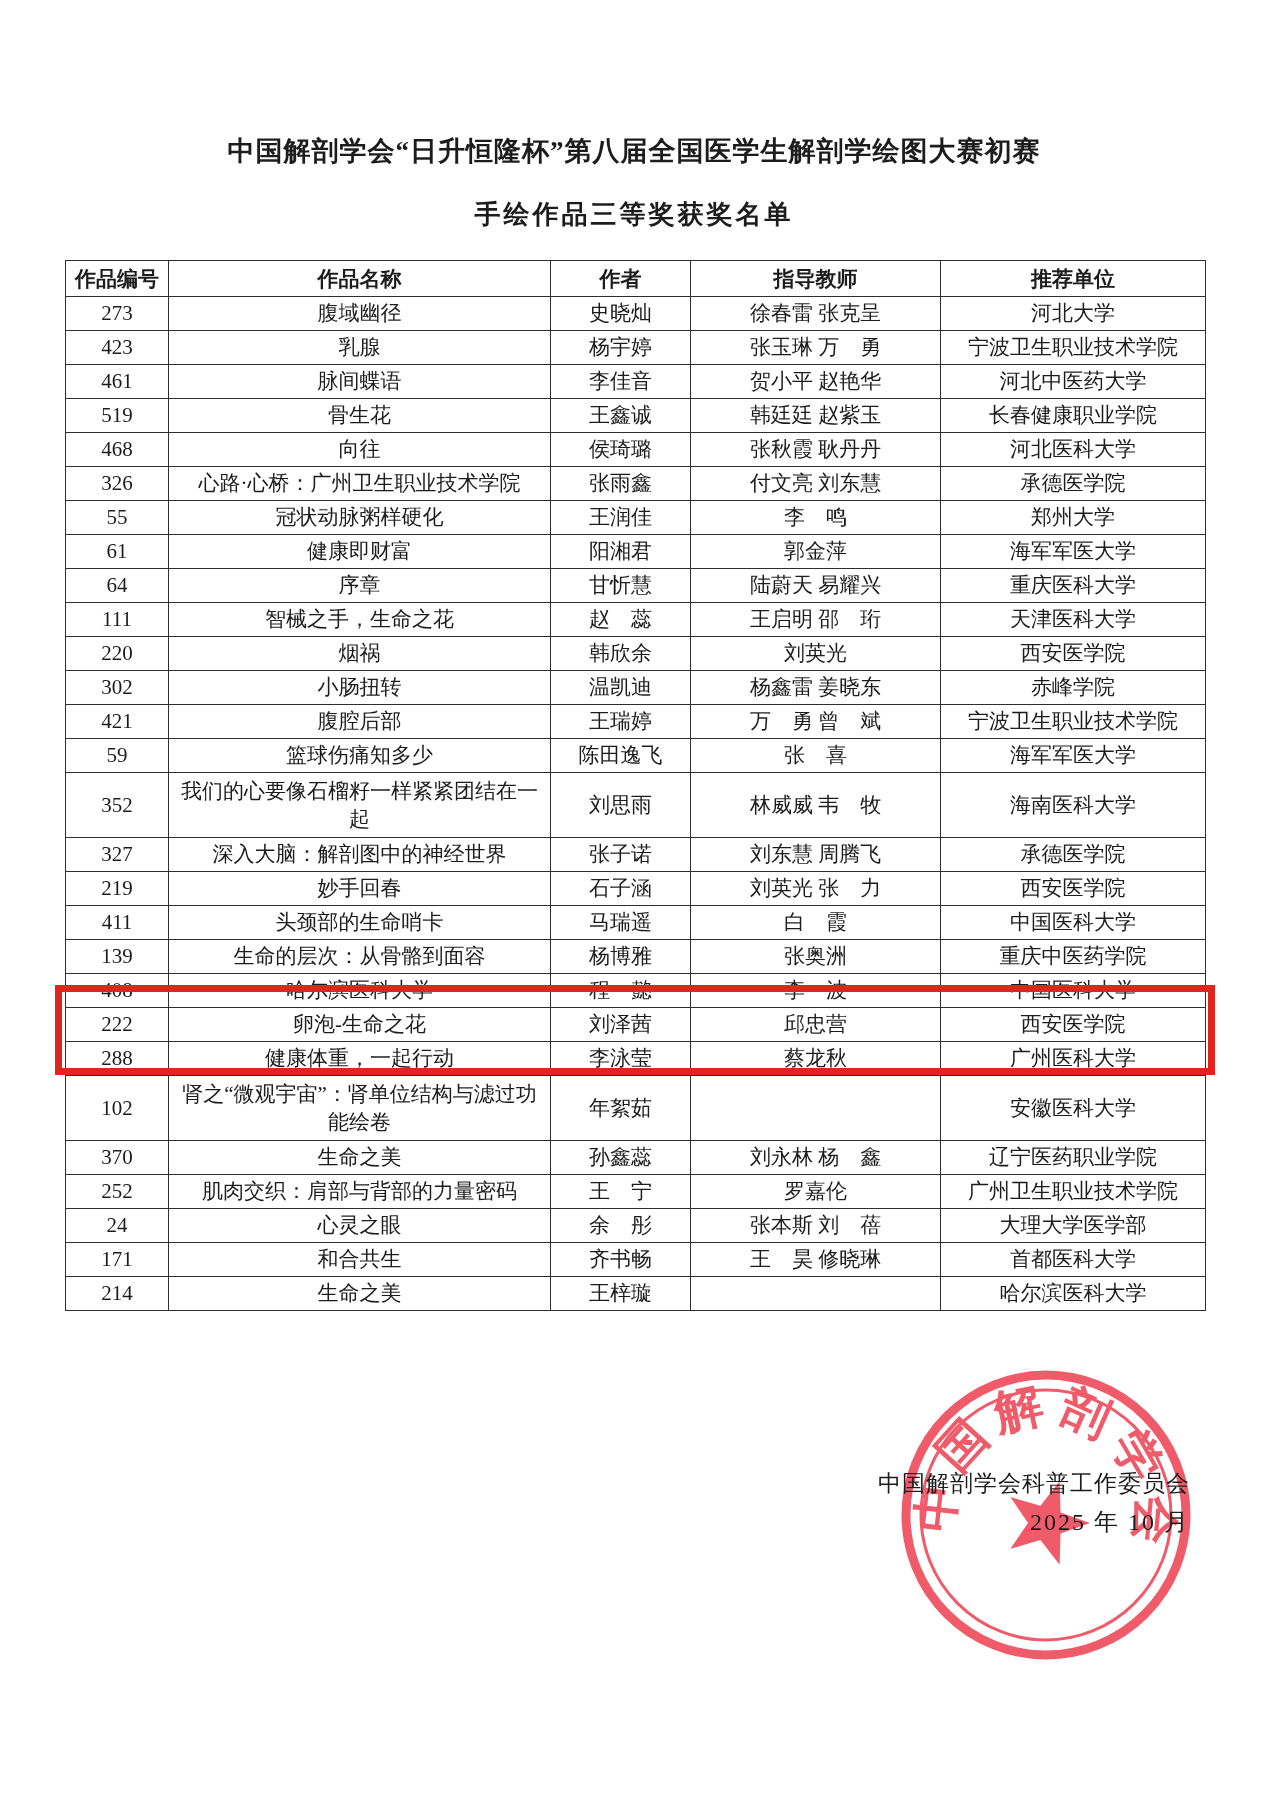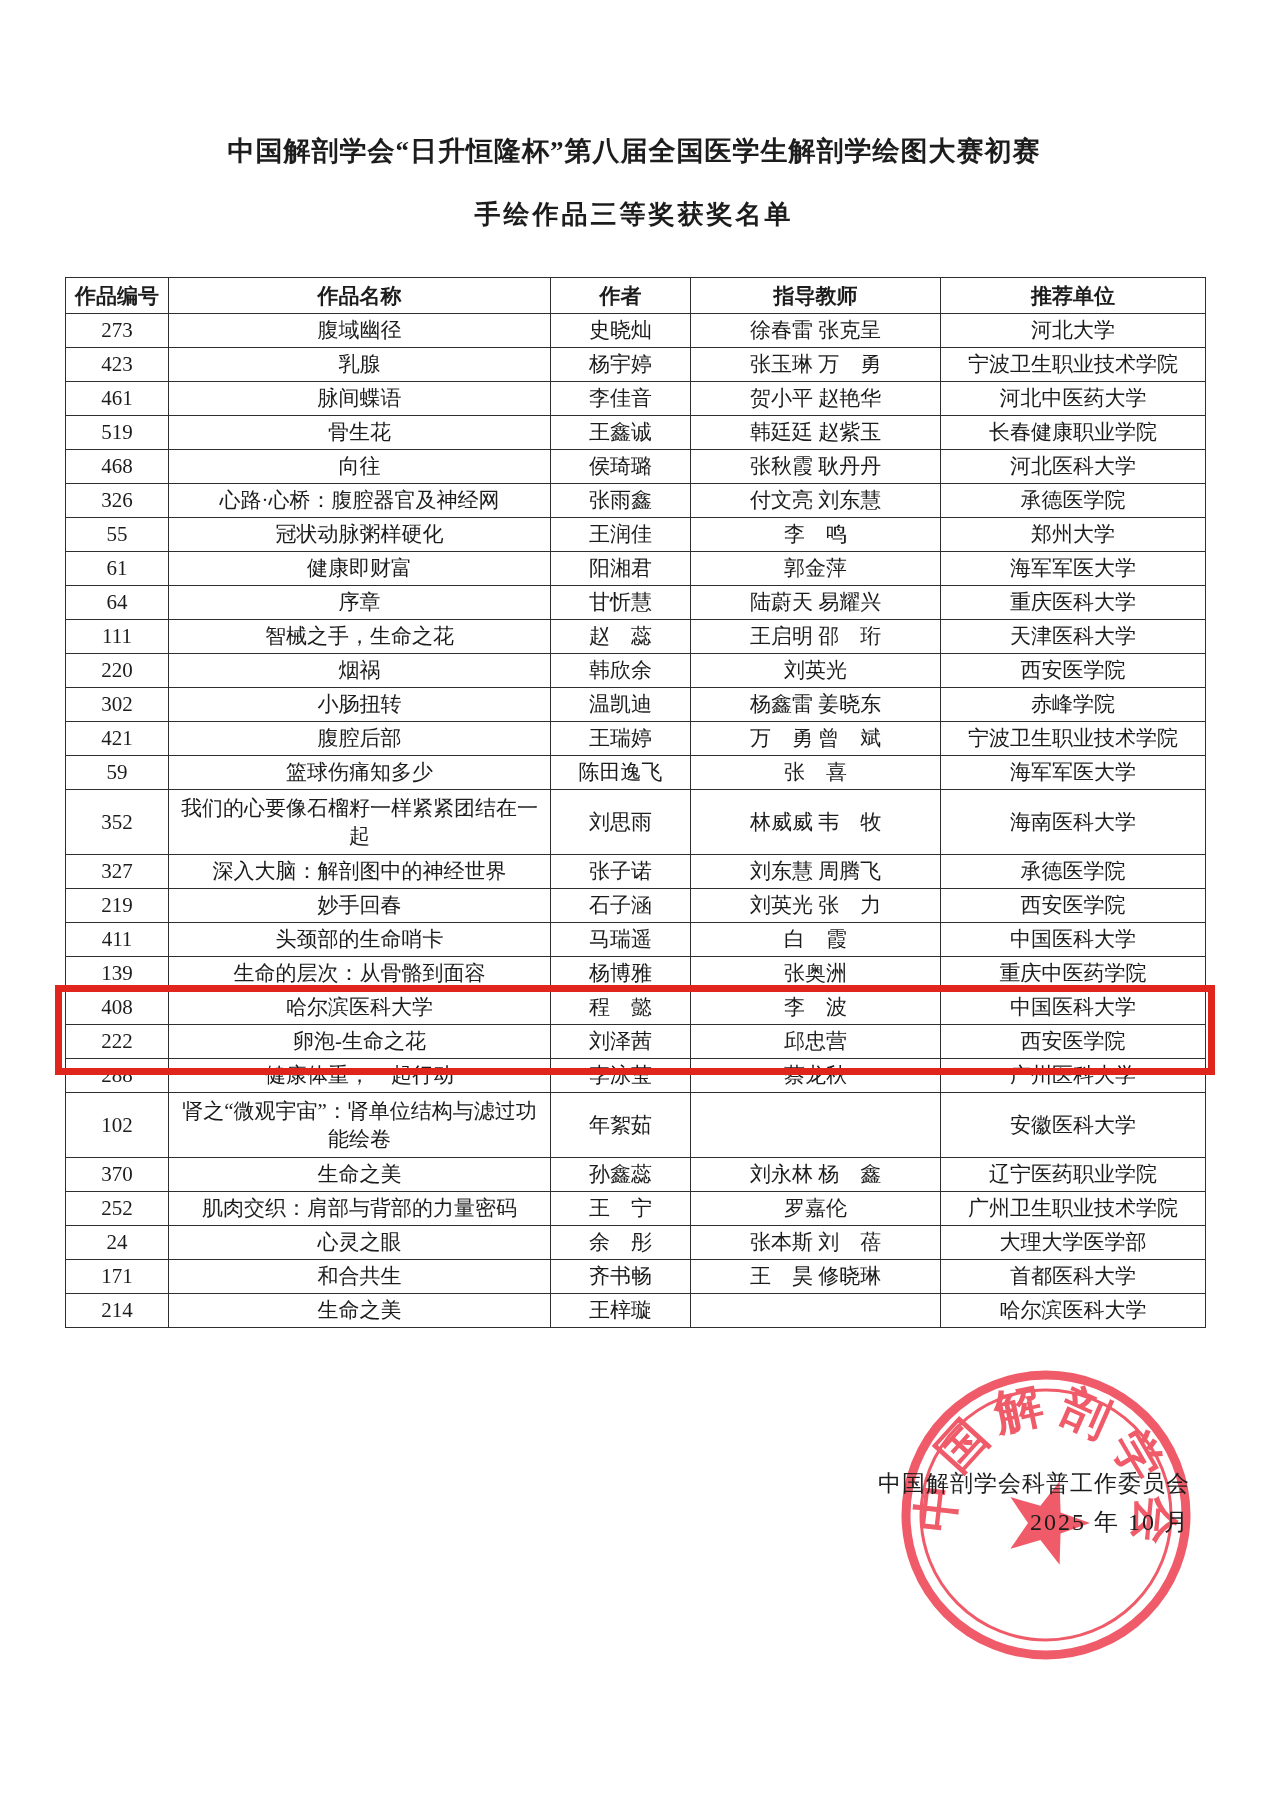--- a/index.html
+++ b/index.html
@@ -10,21 +10,21 @@
   }
   .doc-title {
     position:absolute; top:133px; left:0; width:100%;
     text-align:center; font-size:27px; font-weight:bold; letter-spacing:1px;
   }
   .doc-subtitle {
     position:absolute; top:197px; left:0; width:100%;
     text-align:center; font-size:26px; font-weight:bold; letter-spacing:3px;
   }
   table.awards {
-    position:absolute; left:65px; top:277px; width:1140px;
+    position:absolute; left:65px; top:260px; width:1140px;
     border-collapse:collapse; table-layout:fixed;
   }
   table.awards th, table.awards td {
     border:1.6px solid #2e2e2e; text-align:center; vertical-align:middle;
     font-size:21px; padding:1px 4px; overflow:hidden;
   }
   table.awards th { height:33px; font-weight:bold; }
   table.awards td { height:31px; line-height:1.35; }
   tr.tall td { height:62px; }
   col.c-id   { width:103px; }
@@ -106,21 +106,21 @@
     </tr>
         <tr>
       <td>468</td>
       <td>向往</td>
       <td>侯琦璐</td>
       <td>张秋霞 耿丹丹</td>
       <td>河北医科大学</td>
     </tr>
         <tr>
       <td>326</td>
-      <td>心路·心桥：腹腔器官及神经网</td>
+      <td>心路·心桥：广州卫生职业技术学院</td>
       <td>张雨鑫</td>
       <td>付文亮 刘东慧</td>
       <td>承德医学院</td>
     </tr>
         <tr>
       <td>55</td>
       <td>冠状动脉粥样硬化</td>
       <td>王润佳</td>
       <td>李　鸣</td>
       <td>郑州大学</td>

